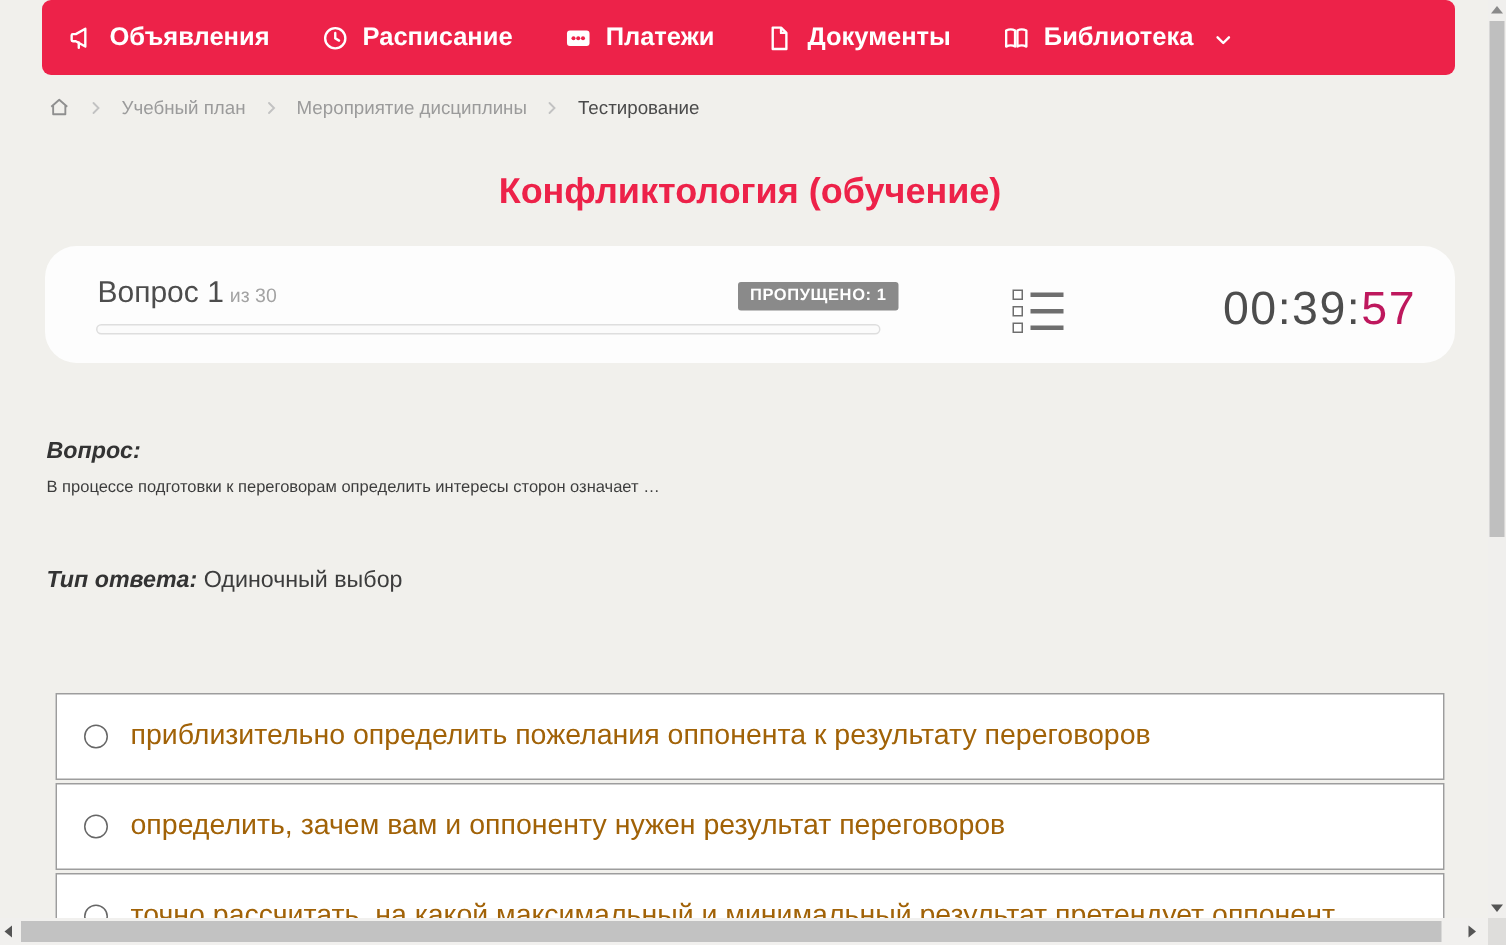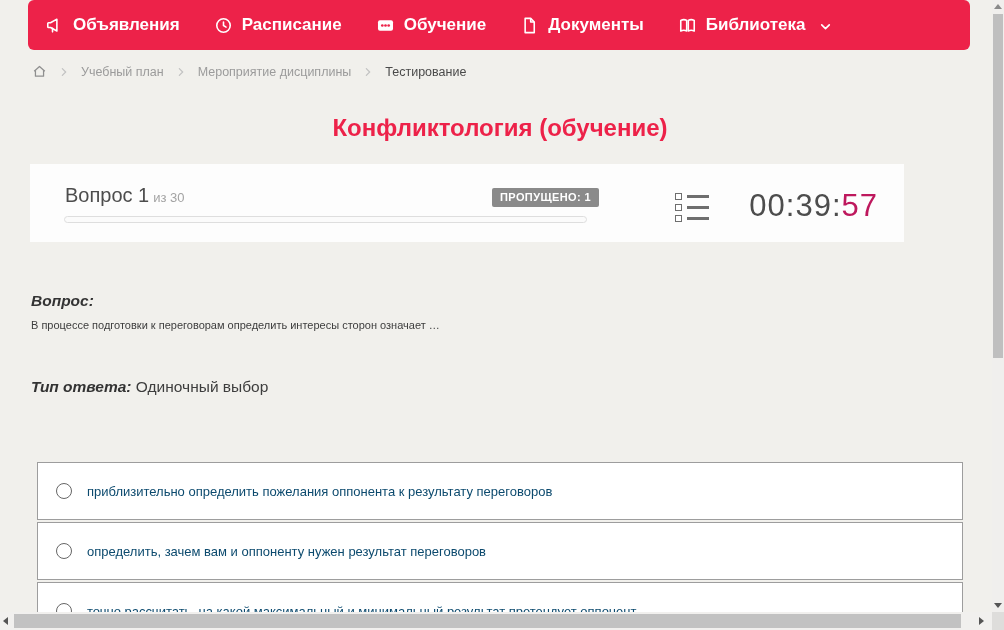--- a/index.html
+++ b/index.html
@@ -32,22 +32,23 @@
   .crumb-last { color:#4a4a4a; }
 
   
   .page-title {
     position:absolute; left:30px; top:114px; width:940px;
     text-align:center; font-size:24px; font-weight:bold; color:#ed2249;
   }
 
   
   .q-panel {
-    position:absolute; left:30px; top:164px; width:874px; height:78px;
+    position:absolute; left:30px; top:164px; width:940px; height:78px;
     background:#fdfdfd;
+    border-radius:21px;
   }
   .q-counter { position:absolute; left:35px; top:20px; font-size:20px; color:#4d4d4d; }
   .q-of { font-size:13px; color:#a3a3a3; margin-left:4px; }
   .q-progress {
     position:absolute; left:34px; top:52px; width:523px; height:7px;
     border:1px solid #dedede; border-radius:4px; background:#fbfbfb;
   }
   .q-progress-fill { height:100%; background:#cfcfcf; border-radius:4px; }
   .q-badge {
     position:absolute; left:462px; top:24px;
@@ -77,21 +78,21 @@
   .option {
     height:58px; margin-bottom:2px; background:#fff;
     border:1px solid #9d9d9d;
     display:flex; align-items:center; gap:15px; padding-left:18px;
     cursor:pointer;
   }
   .radio {
     width:16px; height:16px; border:1.5px solid #666; border-radius:50%;
     background:#fff; flex:0 0 auto;
   }
-  .option-text { font-size:13px; color:#0c4a6e;text-align:right; }
+  .option-text { font-size:19px; color:#a16207;text-align:right; }
 
   
   .vscroll {
     position:absolute; right:0; top:0; width:12px; height:612px;
     background:#f0efed; z-index:20;
   }
   .vthumb { position:absolute; left:1px; top:14px; width:10px; height:344px; background:#bfbfbf; }
   .varrow-up { position:absolute; left:2px; top:4px;
     width:0; height:0; border-left:4px solid transparent; border-right:4px solid transparent;
     border-bottom:5px solid #8a8a8a; }
@@ -138,21 +139,21 @@
   </div>
   <div class="nav-item">
     <span>
       <svg viewBox="0 0 24 24">
           <rect x="2.5" y="5.5" width="19" height="13" rx="2.5" fill="currentColor"></rect>
           <circle cx="8" cy="12" r="1.7" fill="#ed2249"></circle>
           <circle cx="12" cy="12" r="1.7" fill="#ed2249"></circle>
           <circle cx="16" cy="12" r="1.7" fill="#ed2249"></circle>
         </svg>
     </span>
-    <span>Обучение</span>
+    <span>Платежи</span>
   </div>
   <div class="nav-item">
     <span>
       <svg viewBox="0 0 24 24" fill="none" stroke="currentColor" stroke-width="2" stroke-linejoin="round">
           <path d="M6.5 3h7l4.5 4.5V21h-11.5V3z"></path>
           <path d="M13.5 3v4.5H18"></path>
         </svg>
     </span>
     <span>Документы</span>
   </div>

